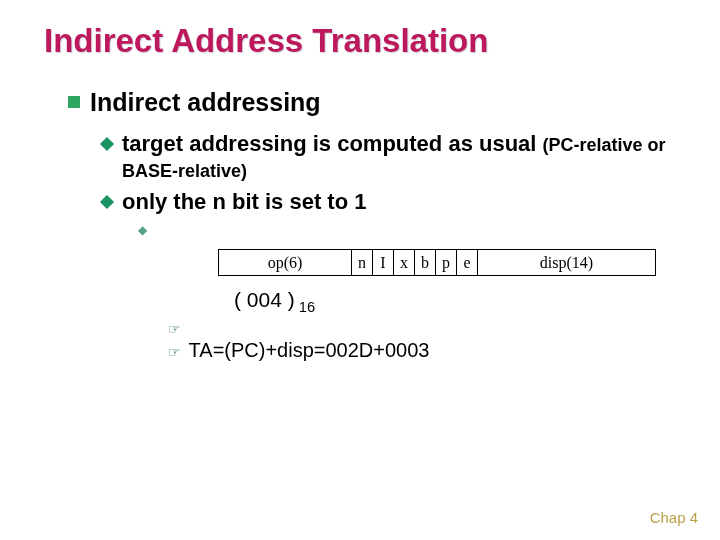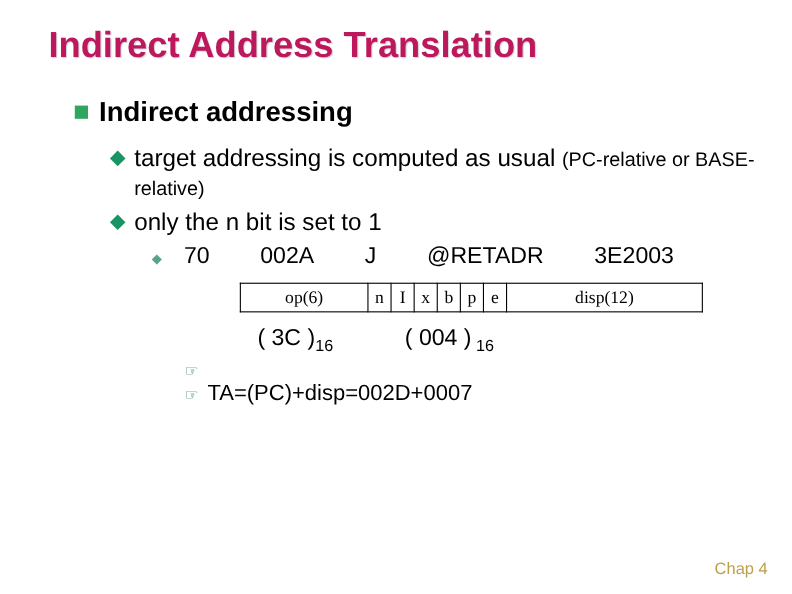--- a/index.html
+++ b/index.html
@@ -32,20 +32,21 @@
     width: 12px;
     height: 12px;
     background: #2ea65f;
     margin-top: 8px;
     flex: 0 0 auto;
   }
   .l1-text { font-size: 25px; font-weight: bold; color: #000; }
   .l2 {
     margin-left: 34px;
     margin-bottom: 6px;
+    font-weight: bold;
   }
   .l2-line {
     display: flex;
     align-items: flex-start;
     gap: 10px;
     font-size: 22px;
     color: #000;
   }
   .dia-bullet {
     width: 10px;
@@ -84,21 +85,21 @@
   .diagram table {
     border-collapse: collapse;
   }
   .diagram td {
     border: 1px solid #000;
     height: 26px;
     text-align: center;
     font-family: "Times New Roman", serif;
     font-size: 16px;
   }
-  .cell-op { width: 116px; }
+  .cell-op { width: 133px; }
   .cell-f { width: 21px; }
   .cell-disp { width: 178px; }
   .decode-row {
     margin-left: 96px;
     margin-top: 8px;
     display: flex;
     font-size: 21px;
     gap: 0;
   }
   .decode-row .opv { width: 134px; }
@@ -152,61 +153,51 @@
   <div class="l2">
     <div class="l2-line">
       <div class="dia-bullet"></div>
       <div>only the n bit is set to 1</div>
     </div>
   </div>
 
   <div class="l3">
     <div class="l3-line">
       <span class="tri-bullet">◆</span>
-      <div class="row">
-        <span>70</span>
-        <span>002A</span>
-        <span>J</span>
-        <span>@RETADR</span>
-        <span>3E2003</span>
-      </div>
     </div>
 
     <div class="diagram">
       <table>
         <tbody>
             <tr>
           <td class="cell-op">op(6)</td>
           <td class="cell-f">n</td>
           <td class="cell-f">I</td>
           <td class="cell-f">x</td>
           <td class="cell-f">b</td>
           <td class="cell-f">p</td>
           <td class="cell-f">e</td>
-          <td class="cell-disp">disp(12)</td>
+          <td class="cell-disp">disp(14)</td>
         </tr>
       </tbody>
         </table>
     </div>
 
     <div class="decode-row">
-      <div class="opv">
-        <span>( 3C )</span><span class="sub">16</span>
-      </div>
       <div class="dispv">
         <span>( 004 )</span><span class="sub"> 16</span>
       </div>
     </div>
   </div>
 
   <div class="l4">
     <div class="l4-line">
       <span class="hand">☞</span>
     </div>
     <div class="l4-line">
       <span class="hand">☞</span>
-      <span>TA=(PC)+disp=002D+0007</span>
+      <span>TA=(PC)+disp=002D+0003</span>
     </div>
   </div>
 
 </div>
 
 <div class="footer">Chap 4</div>
 
 </body></html>

